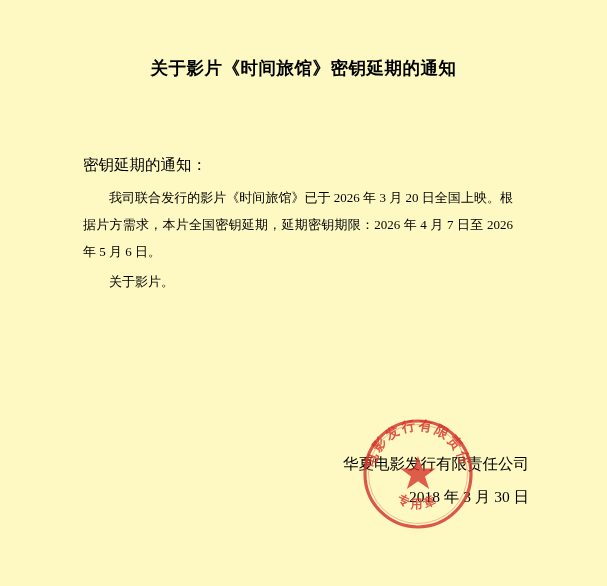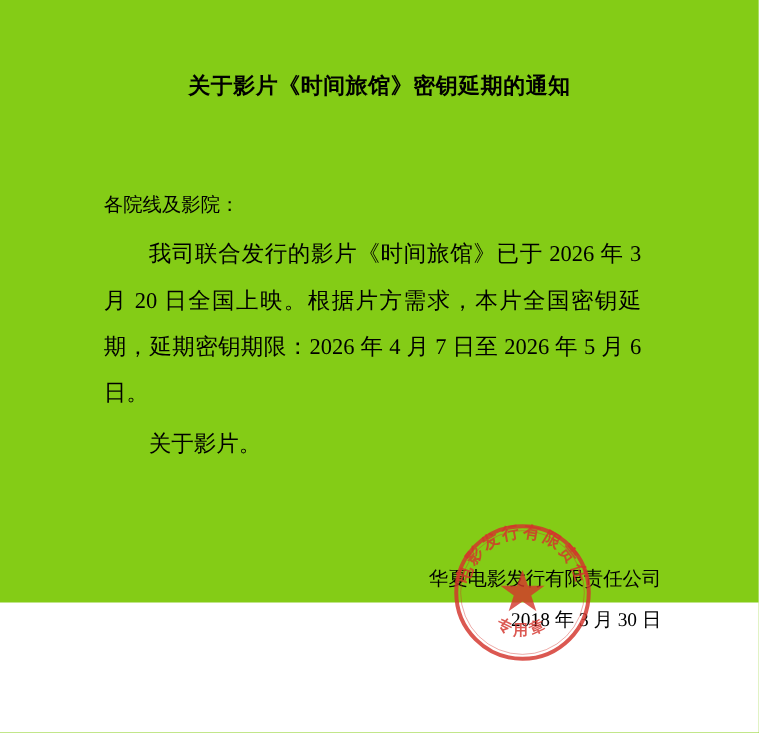--- a/index.html
+++ b/index.html
@@ -10,23 +10,23 @@
     width: 607px;
     height: 586px;
     background: #ffffff;
     font-family: "Liberation Serif", "DejaVu Serif", serif;
     color: #000000;
     overflow: hidden;
   }
   .page {
     position: relative;
     width: 607px;
-    height: 482px;
+    height: 586px;
     box-sizing: border-box;
-    background: #84cc16;
+    background: #fef9c3;
   }
   .doc-title {
     position: absolute;
     top: 56px;
     left: 0;
     width: 607px;
     text-align: center;
     font-size: 17.5px;
     font-weight: bold;
     letter-spacing: 0.5px;
@@ -37,21 +37,21 @@
     top: 150px;
     left: 83px;
     width: 445px;
   }
   .salutation {
     font-size: 15.5px;
     line-height: 1.9;
     margin: 0 0 6px 0;
   }
   .para {
-    font-size: 18px;
+    font-size: 13px;
     line-height: 2.05;
     margin: 0 15px 4px 0;
     text-align: justify;
     text-justify: inter-ideograph;
     text-indent: 2em;
   }
   .sign-block {
     position: absolute;
     right: 78px;
     top: 448px;
@@ -75,21 +75,21 @@
   }
 </style>
 </head>
 <body>
 
 <div class="page">
 
   <div class="doc-title">关于影片《时间旅馆》密钥延期的通知</div>
 
   <div class="body-block">
-    <p class="salutation">各院线及影院：</p>
+    <p class="salutation">密钥延期的通知：</p>
     <p class="para">我司联合发行的影片《时间旅馆》已于 2026 年 3 月 20 日全国上映。根据片方需求，本片全国密钥延期，延期密钥期限：2026 年 4 月 7 日至 2026 年 5 月 6 日。</p>
     <p class="para">关于影片。</p>
   </div>
 
   <div class="sign-block">
     <div class="sign-line">华夏电影发行有限责任公司</div>
     <div class="sign-line">2018 年 3 月 30 日</div>
   </div>
 
   <div class="stamp">

